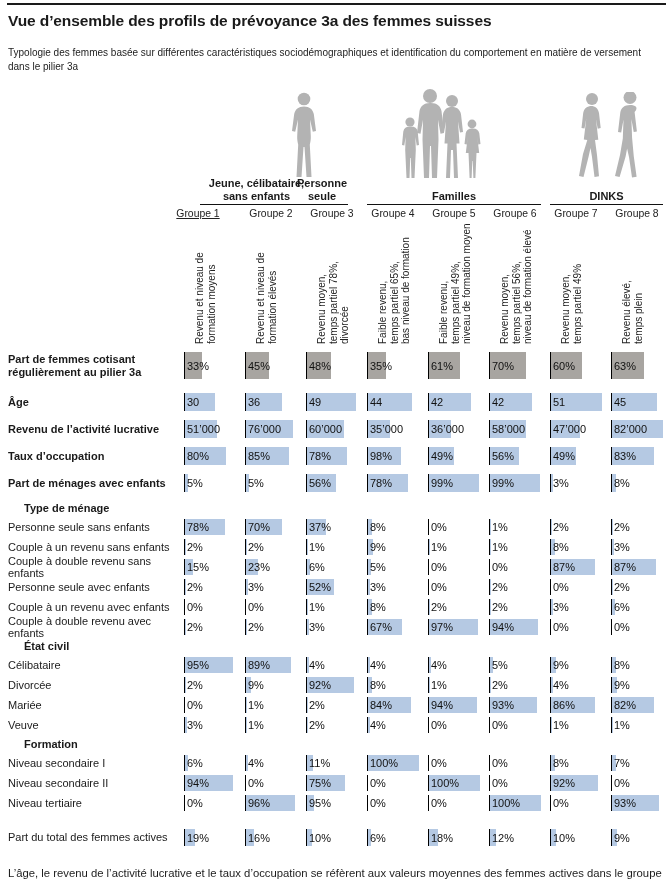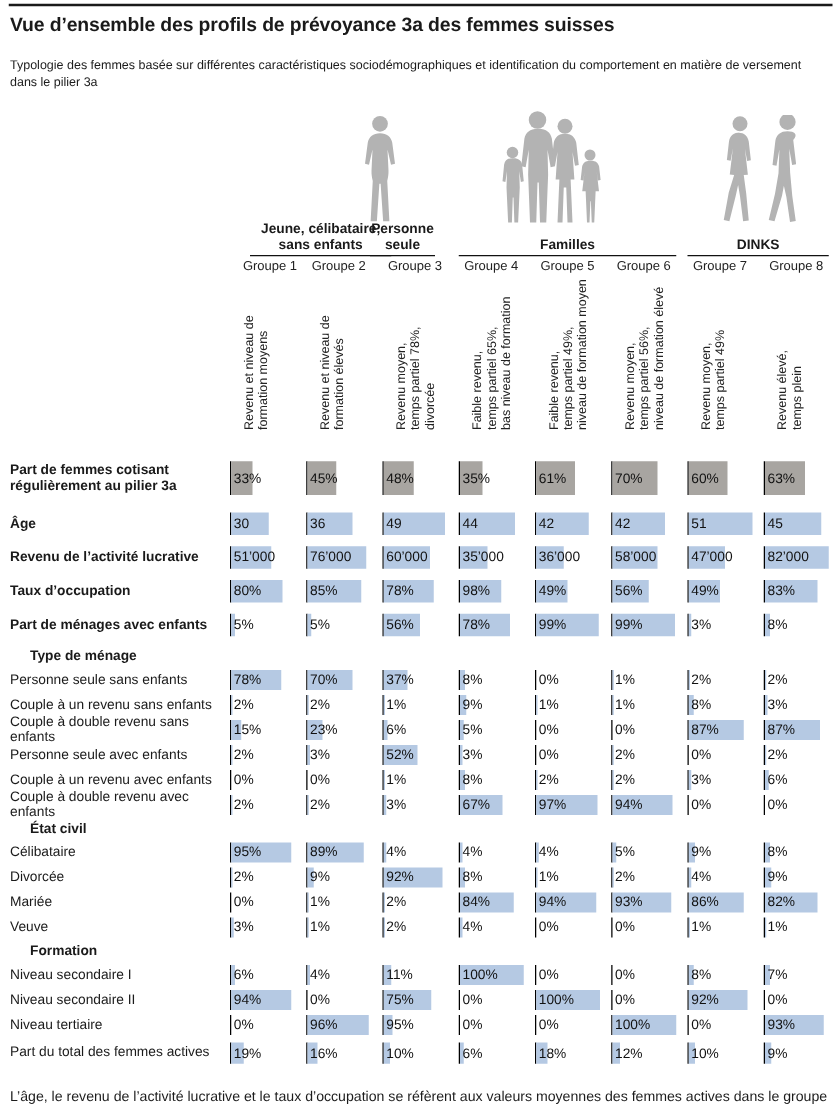--- a/index.html
+++ b/index.html
@@ -24,26 +24,26 @@
   .trow{display:flex;}
   .rlabel{width:184px;box-sizing:border-box;padding-left:8px;font-size:11px;line-height:12.5px;
           display:flex;align-items:center;}
   .cell{width:61px;box-sizing:border-box;}
   .track{position:relative;width:52px;height:100%;border-left:1px solid #000;box-sizing:border-box;}
   .bar{position:absolute;left:0;top:0;bottom:0;}
   .bar-blue{background:var(--blue,#b5c9e3);}
   .bar-gray{background:var(--gray,#a8a5a1);}
   .val{position:relative;height:100%;display:flex;align-items:center;padding-left:2px;
        font-size:11px;color:#111;}
-  .kind-headline{height:27px;margin:23px 0 14px 0;}
+  .kind-headline{height:27px;margin:6px 0 14px 0;}
   .kind-headline .rlabel{font-weight:bold;}
   .kind-main{height:18px;margin-bottom:9px;}
   .kind-main .rlabel{font-weight:bold;}
   .kind-sub{height:16px;margin-bottom:4px;}
-  .kind-total{height:17px;margin-top:6px;justify-content:space-between;}
+  .kind-total{height:17px;margin-top:18px;justify-content:space-between;}
   .shead{font-weight:bold;font-size:11px;line-height:14px;height:14px;
          padding-left:24px;margin:3px 0 4px 0;}
   .shead.first{margin-top:6px;}
 
   .note{margin:20px 8px 0 8px;width:656px;font-size:11.3px;line-height:15px;color:#1c1c1c;}
 </style>
 </head>
 <body>
 
 <div class="page">
@@ -82,21 +82,21 @@
       </g>
     </svg>
 
     <div>
         <div class="grp" style="left: 200px; width: 113px;">Jeune, célibataire, sans enfants</div>
         <div class="grp" style="left: 296px; width: 52px;">Personne seule</div>
         <div class="grp" style="left: 367px; width: 174px;">Familles</div>
         <div class="grp" style="left: 550px; width: 113px;">DINKS</div>
       </div>
     <div>
-        <div class="gnum" style="left: 190px;">Groupe 1</div>
+        <div class="gnum" style="left: 172px; text-decoration: underline;">Groupe 1</div>
         <div class="gnum" style="left: 245px;">Groupe 2</div>
         <div class="gnum" style="left: 306px;">Groupe 3</div>
         <div class="gnum" style="left: 367px;">Groupe 4</div>
         <div class="gnum" style="left: 428px;">Groupe 5</div>
         <div class="gnum" style="left: 489px;">Groupe 6</div>
         <div class="gnum" style="left: 550px;">Groupe 7</div>
         <div class="gnum" style="left: 611px;">Groupe 8</div>
       </div>
     <div>
         <div class="profile" style="left: 194px;">Revenu et niveau de

